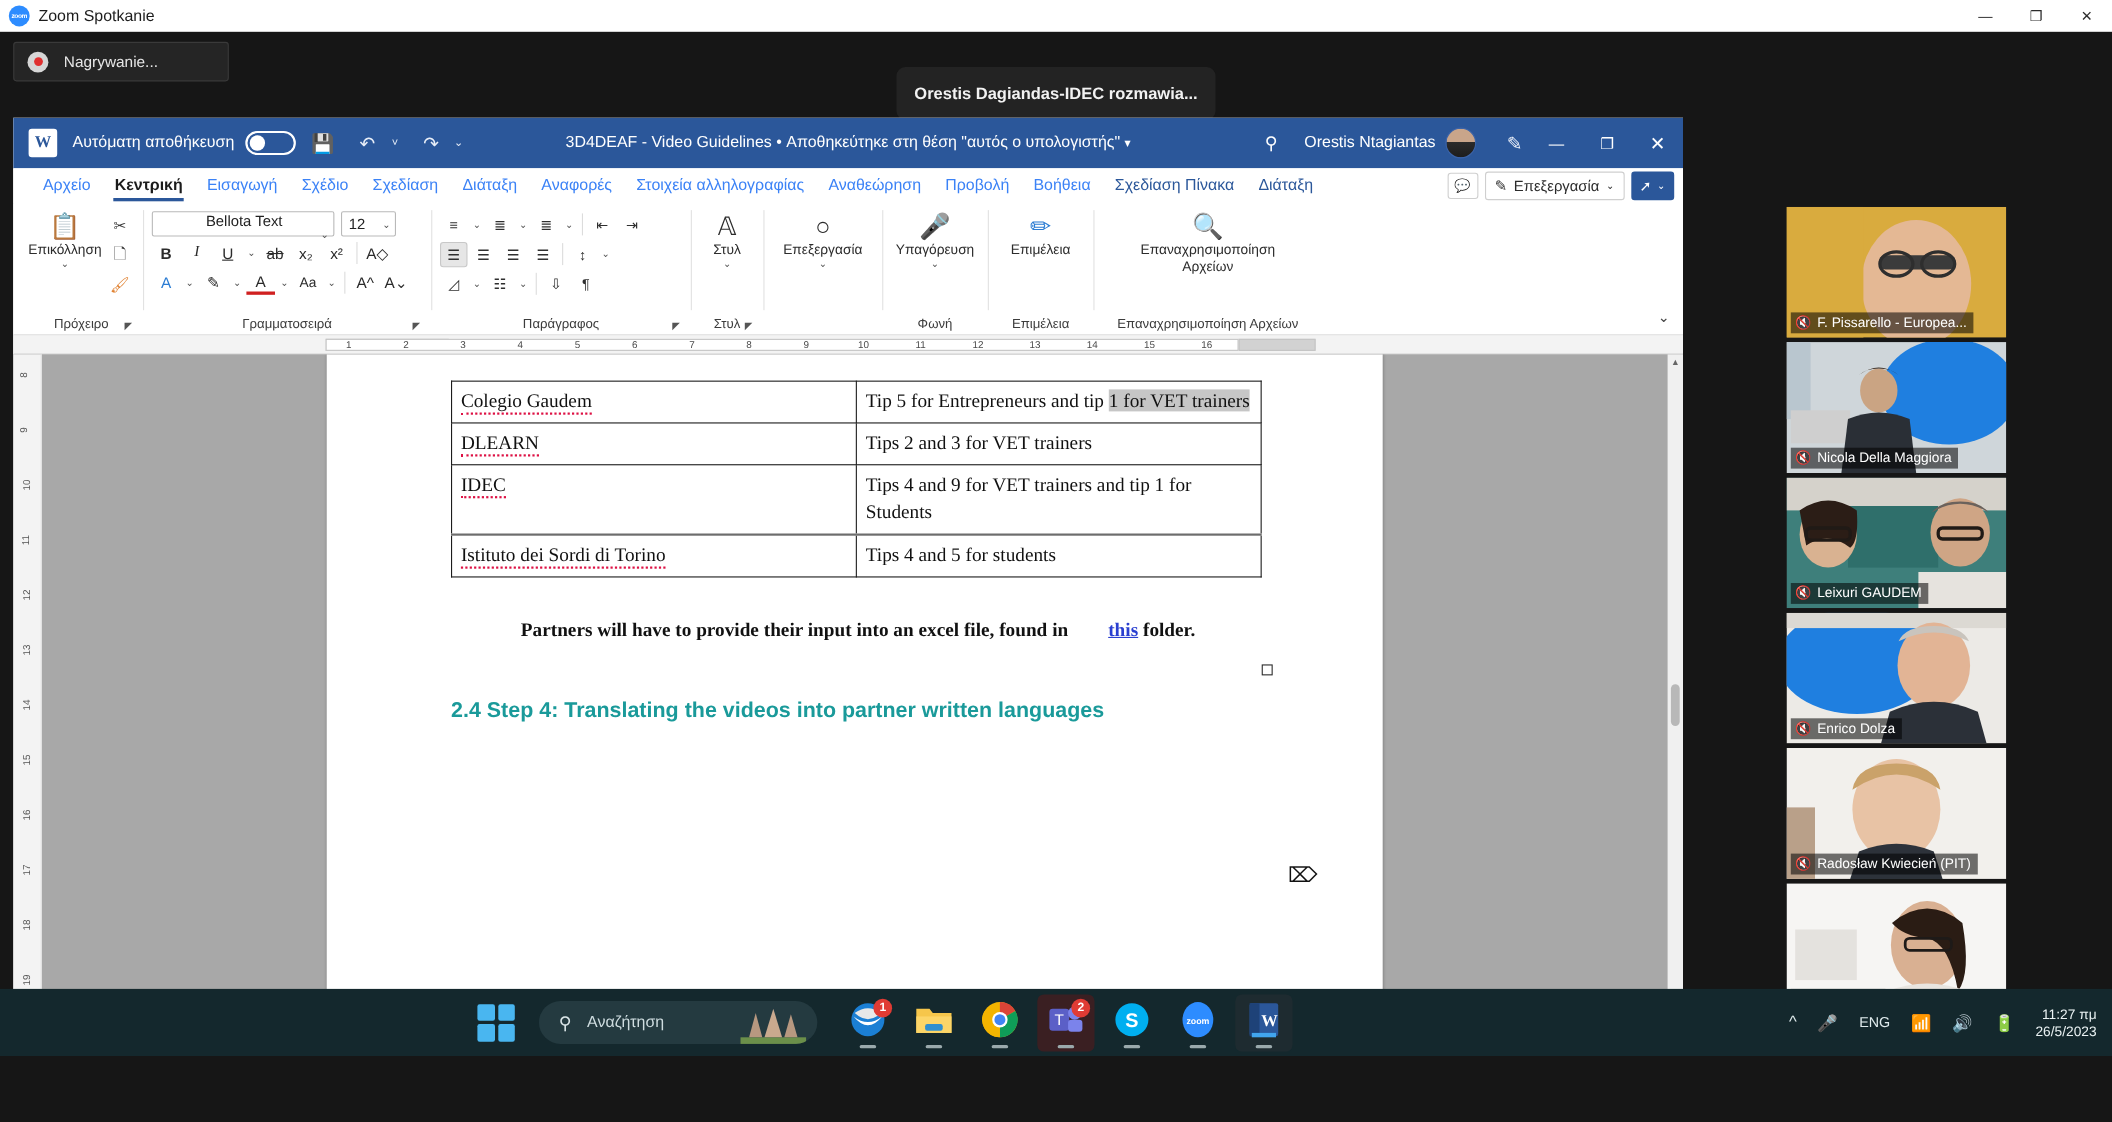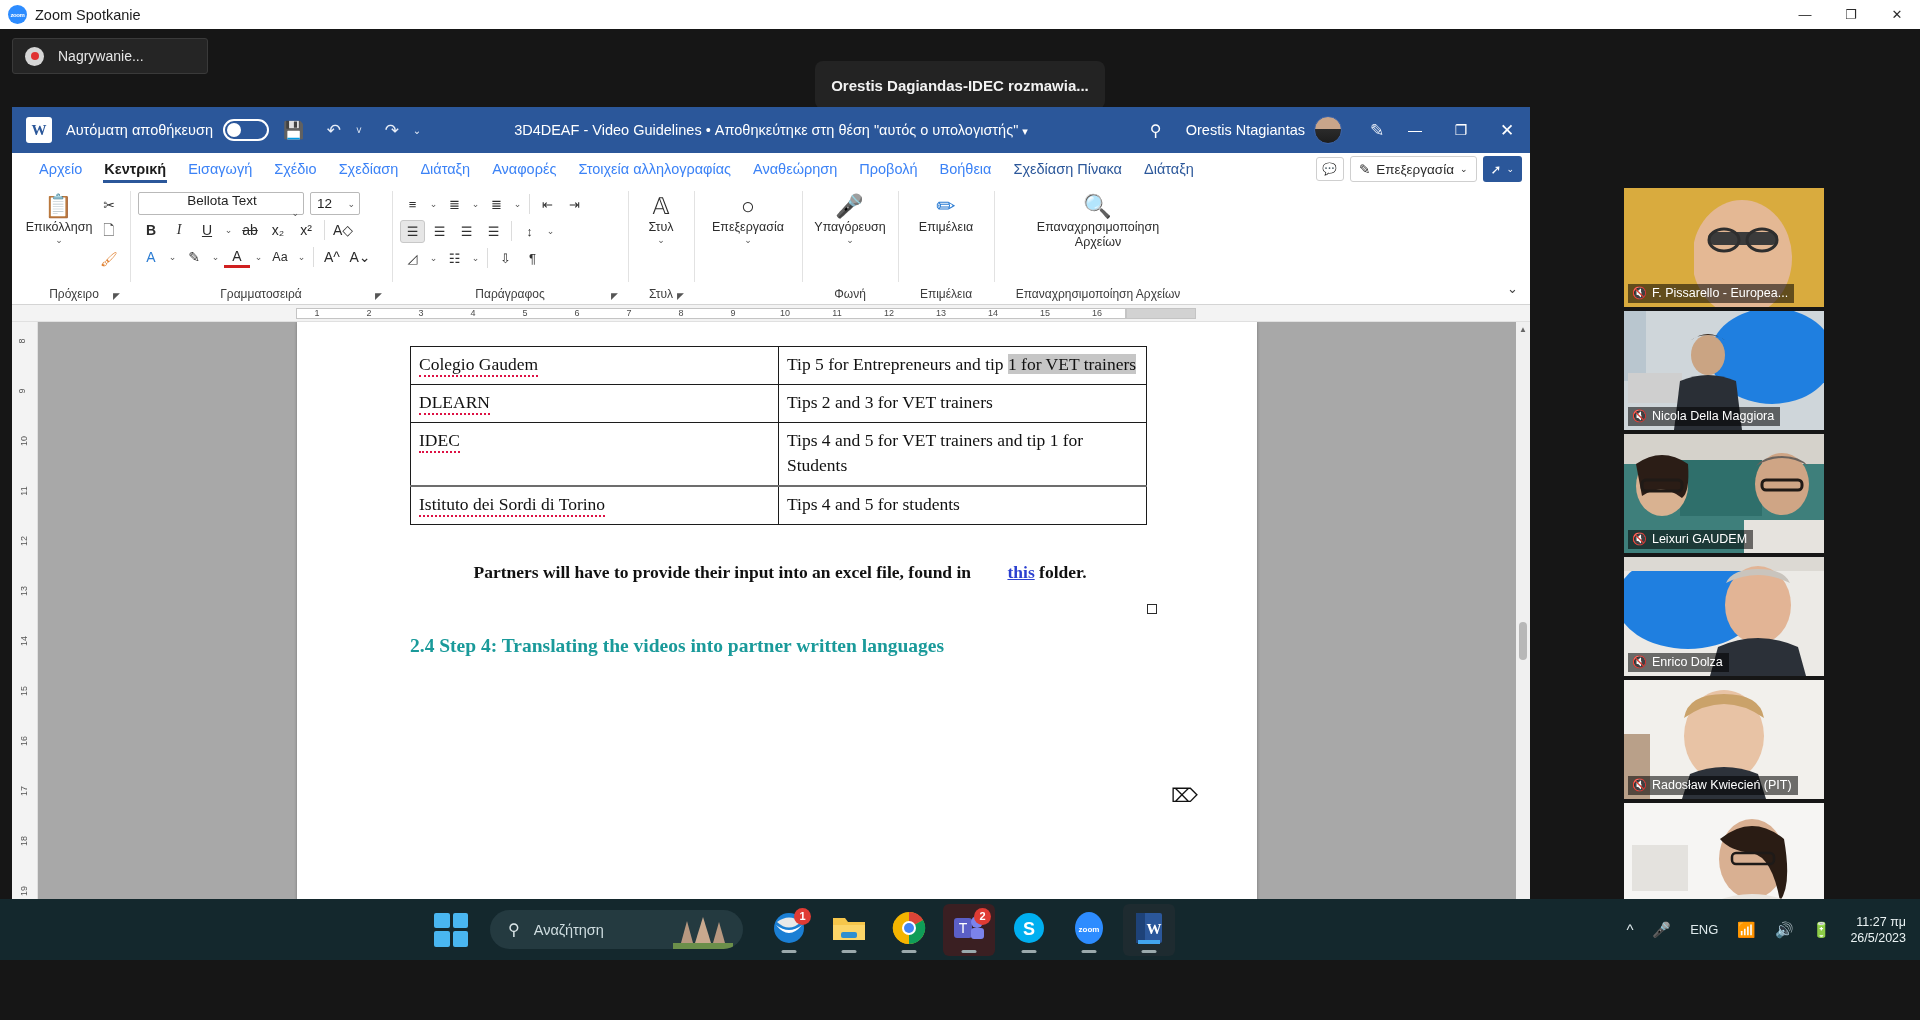--- a/index.html
+++ b/index.html
@@ -220,21 +220,21 @@
     position:absolute; left:850px; top:282px; width:10px; height:10px;
     border:1px solid #2b2b2b; background:#fff;
   }
   .doc-p {
     font-family:"Liberation Serif",serif; font-size:17.5px; line-height:26px; color:#111;
   }
   #p-partners { margin-top:34px; text-align:center; font-weight:bold; }
   #p-partners a { color:#2a3fd0; text-decoration:underline;margin-left:32px; }
   #h-step4 {
     margin-top:50px; color:#1a9a9a; font-size:19.5px; font-weight:bold;
-    font-family:Liberation Serif, serif;
+    font-family:Liberation Sans, sans-serif;
   }
   #p-step4 { margin-top:2px; }
   #i-beam {
     position:absolute; left:874px; top:462px; color:#111; font-size:19px;
     font-family:"Liberation Serif",serif;
   }
   #vscroll {
     position:absolute; right:0; top:0; width:14px; height:100%; background:#f0f0f0;
   }
   #vscroll .up,#vscroll .down {
@@ -599,21 +599,21 @@
                   <tr>
                     <td class="c1"><span class="misspell">Colegio Gaudem</span></td>
                     <td><span>Tip 5 for Entrepreneurs and tip </span><span class="sel-hl">1 for VET trainers</span></td>
                   </tr>
                   <tr>
                     <td class="c1"><span class="misspell">DLEARN</span></td>
                     <td><span>Tips 2 and 3 for VET trainers</span></td>
                   </tr>
                   <tr class="thickbottom">
                     <td class="c1"><span class="misspell">IDEC</span></td>
-                    <td><span>Tips 4 and 5 for VET trainers and tip 1 for Students</span></td>
+                    <td><span>Tips 4 and 9 for VET trainers and tip 1 for Students</span></td>
                   </tr>
                   <tr>
                     <td class="c1"><span class="misspell">Istituto dei Sordi di Torino</span></td>
                     <td><span>Tips 4 and 5 for students</span></td>
                   </tr>
                 </tbody>
             </table>
 
             <p class="doc-p" id="p-partners">
               <span>Partners will have to provide their input into an excel file, found in </span><a href="#">this</a><span> folder.</span>

